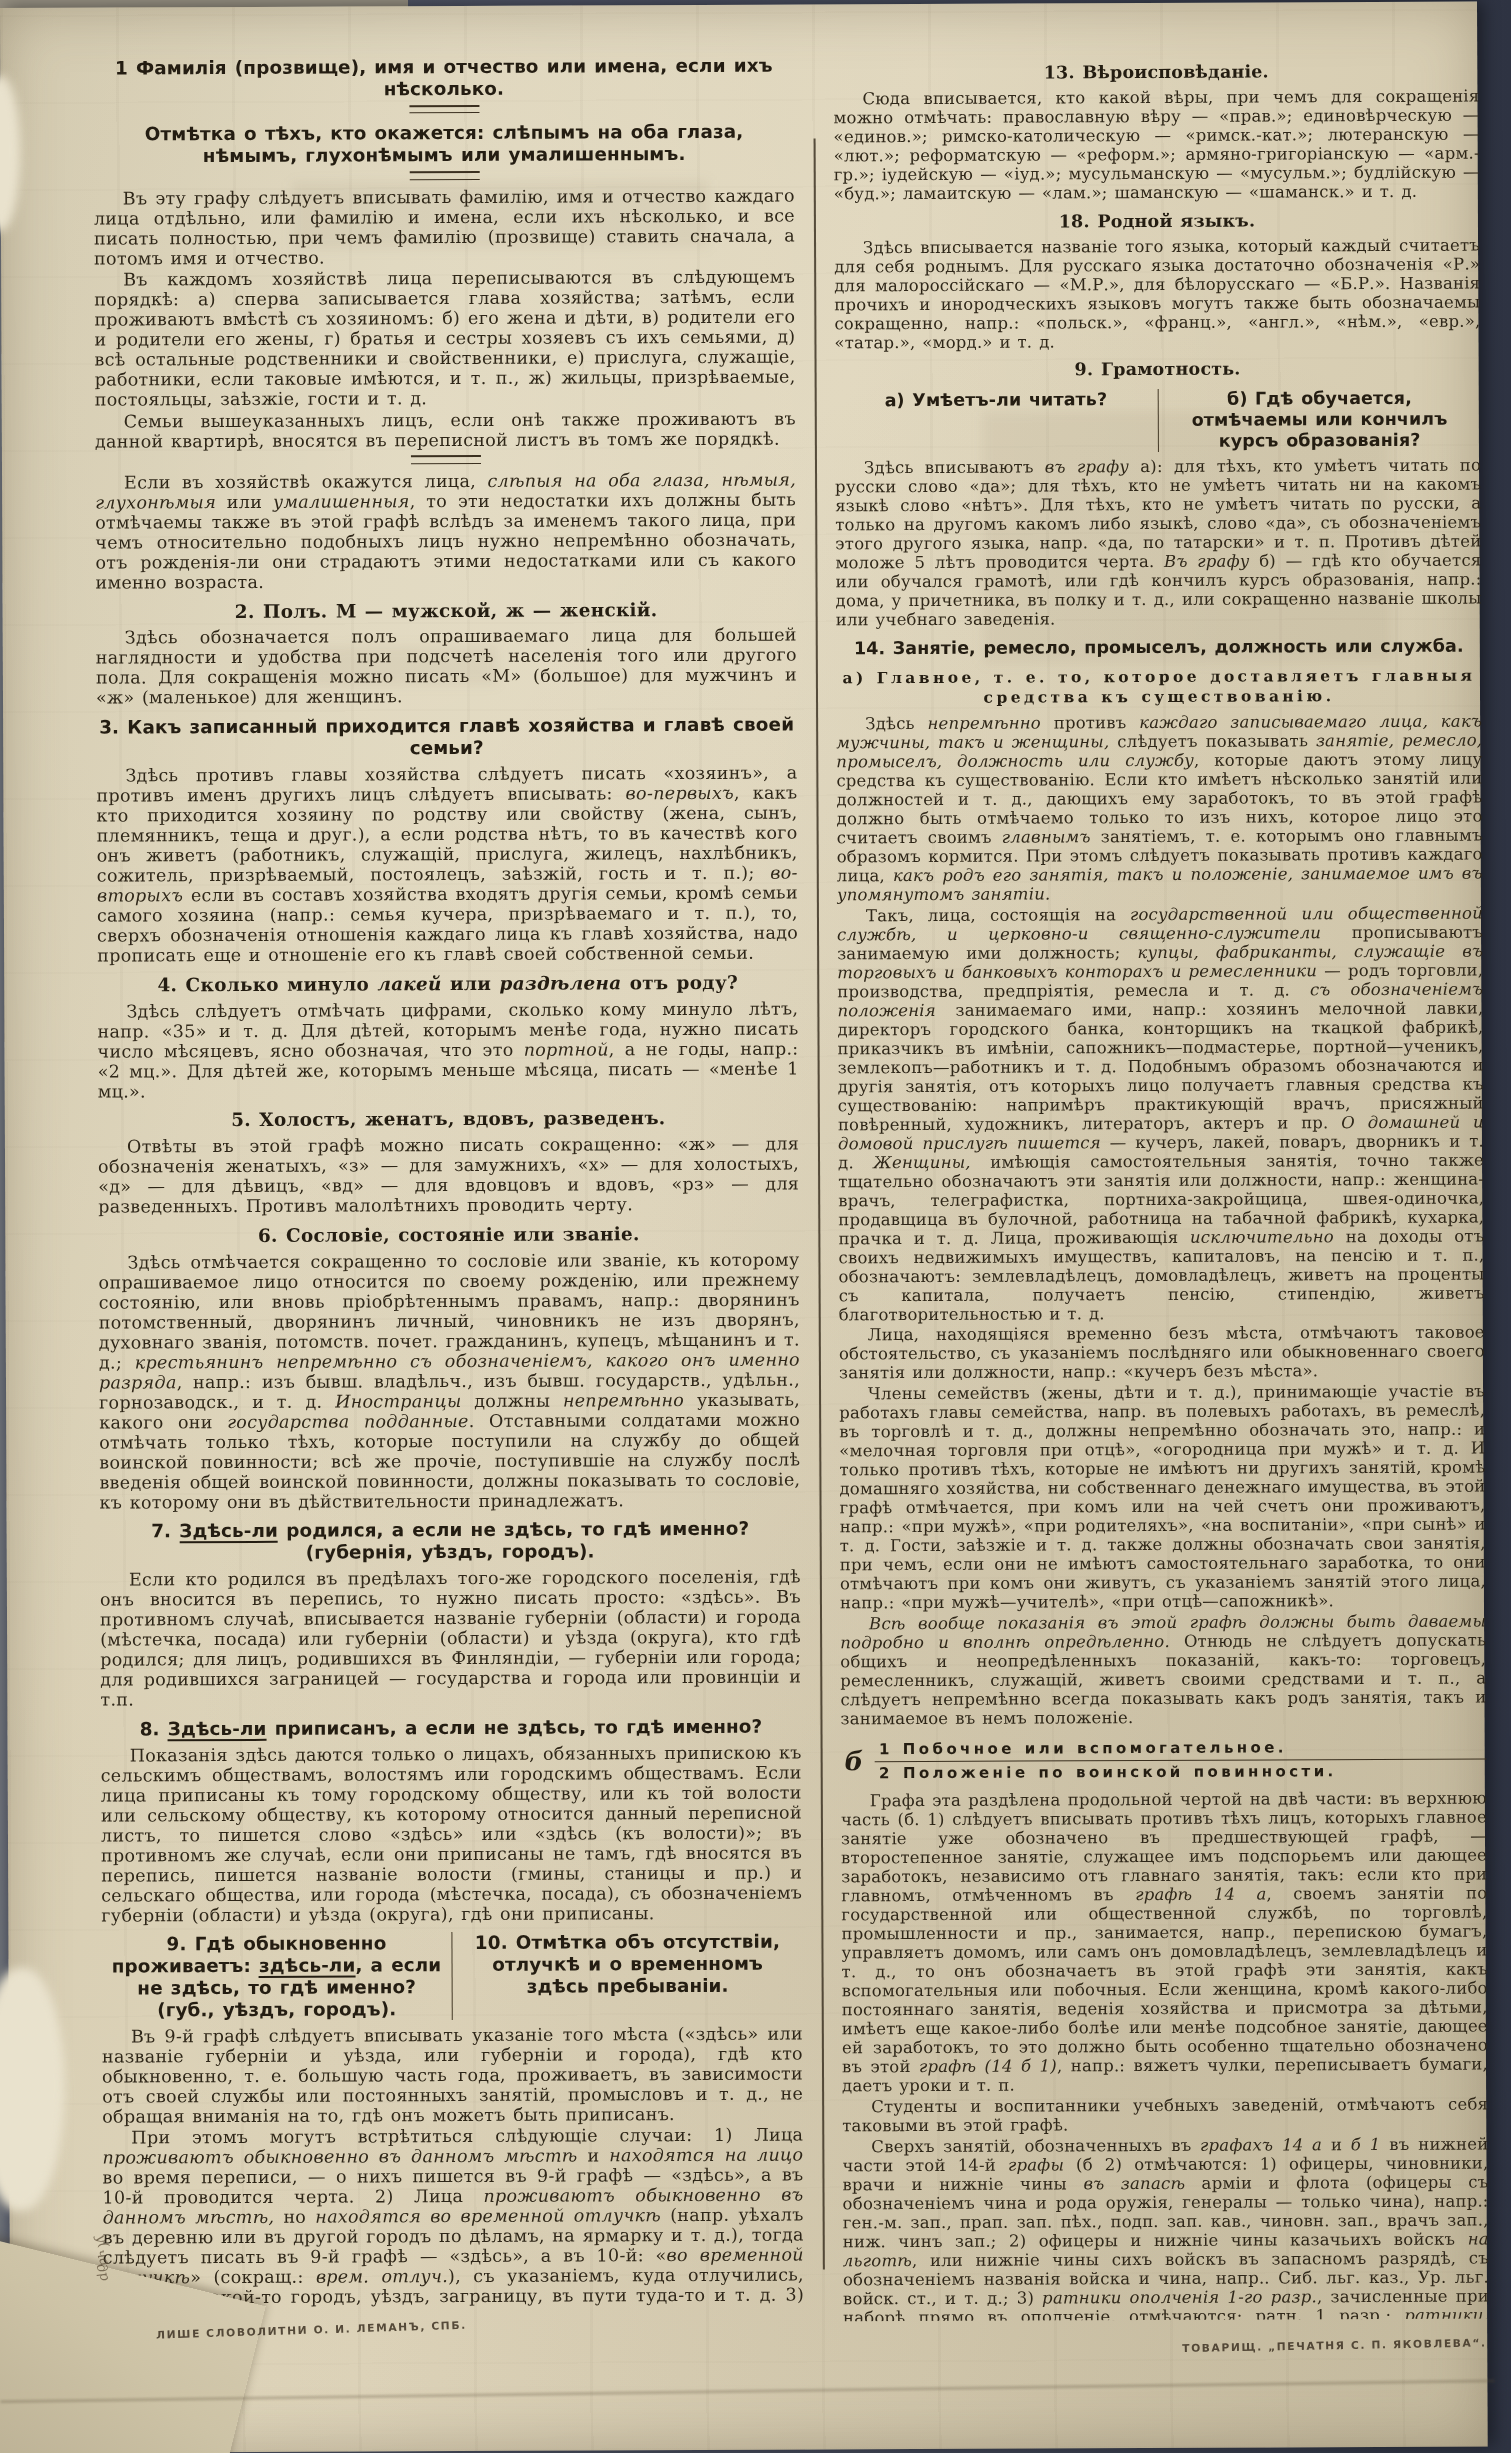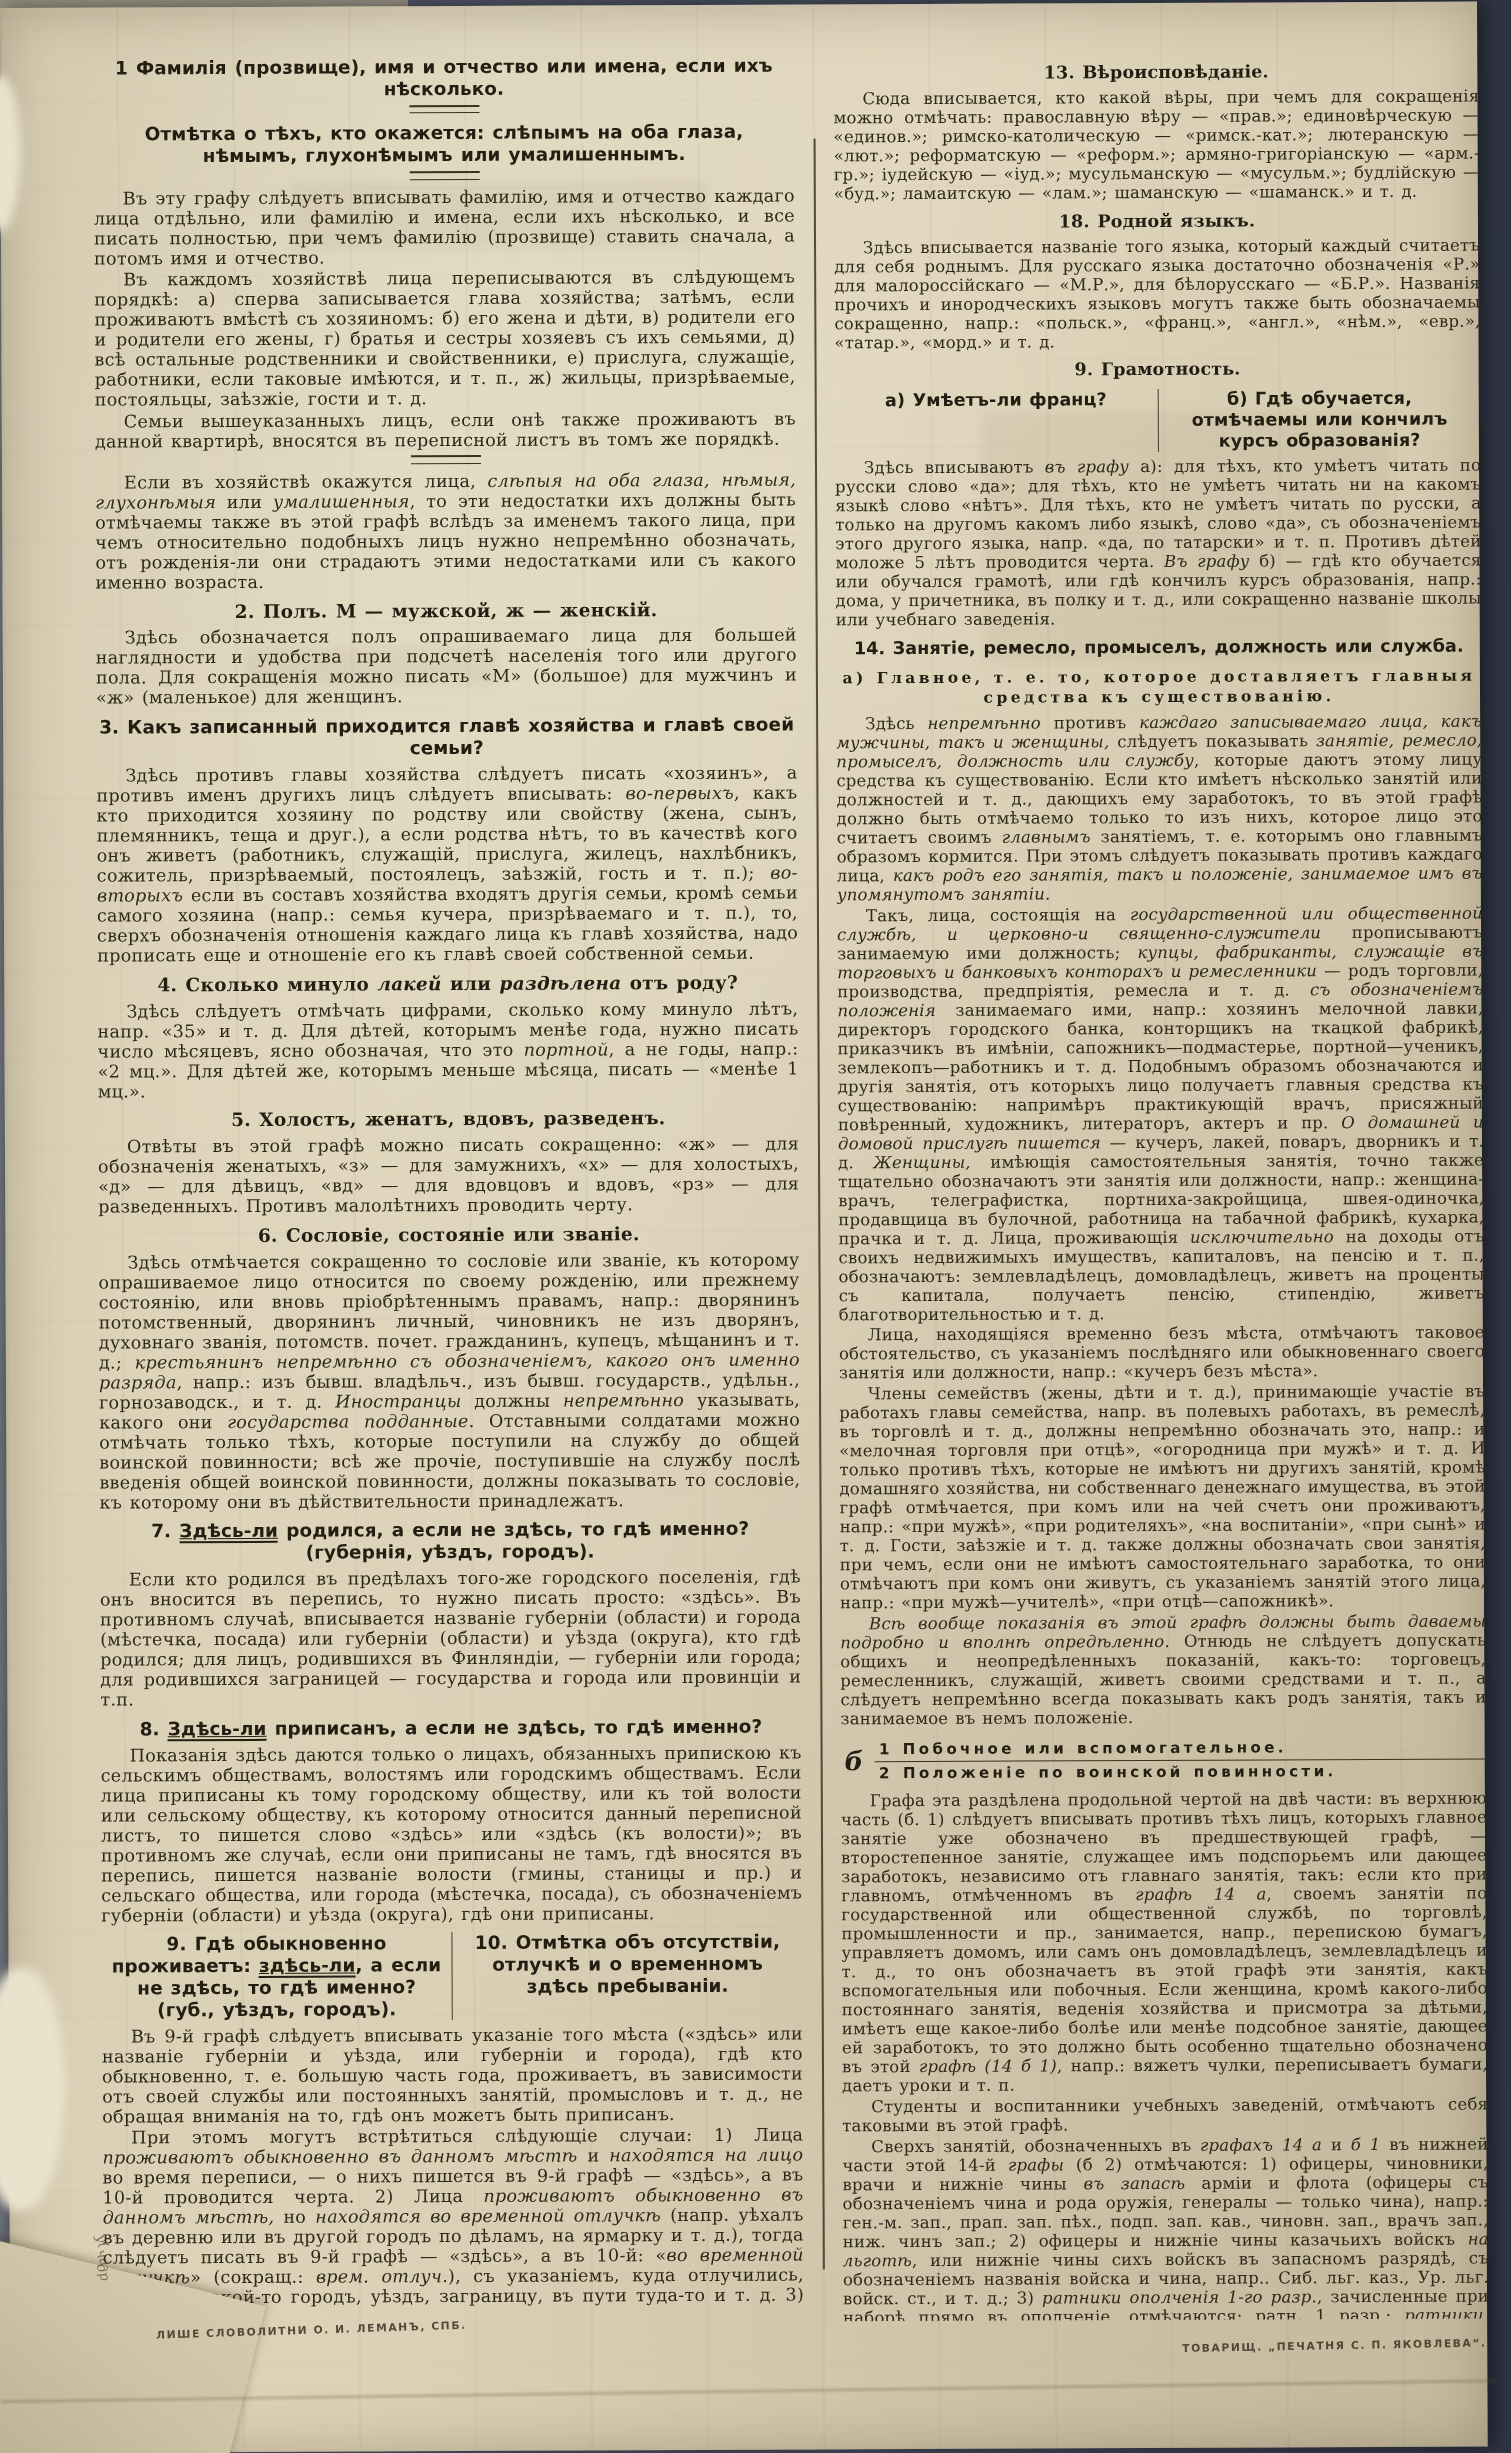--- a/index.html
+++ b/index.html
@@ -34,21 +34,21 @@
   }
   .crease{position:absolute;left:-9.7px;top:2385px;width:1494px;height:2.9px;
     background:rgba(90,78,56,.28);transform:rotate(-0.55deg);filter:blur(1px);}
   .top-sliver{position:absolute;left:0;top:0;width:408px;height:8.7px;background:#948e80;}
   
   .col{position:absolute;color:#2f2719;text-align:justify;overflow:hidden;}
   .col-left{left:93px;top:41px;width:701px;height:2261px;font-size:17.5px;line-height:20px;letter-spacing:0.3px;word-spacing:1.6px;}
   .col-right{left:833px;top:50px;width:646px;height:2267px;font-size:16.5px;line-height:19px;letter-spacing:0.2px;word-spacing:1.4px;}
   .para{margin:0 0 1.9px 0;text-indent:29px;}
   .it{font-style:italic;}
-  .un{border-bottom:2.9px double currentColor;text-decoration:underline;}
+  .un{border-bottom:2.9px double currentColor;}
   .h{text-align:center;font-weight:bold;color:#241d12;margin:8.7px 0 4.9px 0;text-indent:0;}
   .hser{font-family:"DejaVu Serif", serif;}
   .hsans{font-family:"DejaVu Sans", sans-serif;letter-spacing:0.1px;}
   .col-left .h{font-size:18.4px;line-height:22px;}
   .col-right .h{font-size:17.5px;line-height:21.3px;}
   .hspaced{font-family:"DejaVu Serif", serif;letter-spacing:3.4px;font-size:15.5px !important;line-height:20.4px !important;}
   .rule-sm{width:70px;height:5.8px;border-top:2.9px solid #3a2f1f;border-bottom:1.9px solid #3a2f1f;margin:4.9px auto 6.8px auto;}
   .split{display:flex;margin:7.8px 0 4.9px 0;}
   .split .cell{flex:1;margin:0;padding:0 7.8px;}
   .split .cell + .cell{border-left:1.9px solid #433826;}
@@ -114,21 +114,21 @@
         <p class="para"><span>Въ 9-й графѣ слѣдуетъ вписывать указаніе того мѣста («здѣсь» или названіе губерніи и уѣзда, или губерніи и города), гдѣ кто обыкновенно, т. е. большую часть года, проживаетъ, въ зависимости отъ своей службы или постоянныхъ занятій, промысловъ и т. д., не обращая вниманія на то, гдѣ онъ можетъ быть приписанъ.</span></p>
         <p class="para"><span>При этомъ могутъ встрѣтиться слѣдующіе случаи: 1) Лица </span><span class="it">проживаютъ обыкновенно въ данномъ мѣстѣ</span><span> и </span><span class="it">находятся на лицо</span><span> во время переписи, — о нихъ пишется въ 9-й графѣ — «здѣсь», а въ 10-й проводится черта. 2) Лица </span><span class="it">проживаютъ обыкновенно въ данномъ мѣстѣ,</span><span> но </span><span class="it">находятся во временной отлучкѣ</span><span> (напр. уѣхалъ въ деревню или въ другой городъ по дѣламъ, на ярмарку и т. д.), тогда слѣдуетъ писать въ 9-й графѣ — «здѣсь», а въ 10-й: «</span><span class="it">во временной отлучкѣ</span><span>» (сокращ.: </span><span class="it">врем. отлуч.</span><span>), съ указаніемъ, куда отлучились, напр., въ такой-то городъ, уѣздъ, заграницу, въ пути туда-то и т. д. 3) </span><span class="it">Лица не живутъ обыкновенно въ данномъ мѣстѣ, а прибыли сюда только на короткое время</span></p>
       </div>
     <div class="col col-right">
         <div class="h hser"><span>13. Вѣроисповѣданіе.</span></div>
         <p class="para"><span>Сюда вписывается, кто какой вѣры, при чемъ для сокращенія можно отмѣчать: православную вѣру — «прав.»; единовѣрческую — «единов.»; римско-католическую — «римск.-кат.»; лютеранскую — «лют.»; реформатскую — «реформ.»; армяно-григоріанскую — «арм.-гр.»; іудейскую — «іуд.»; мусульманскую — «мусульм.»; будлійскую — «буд.»; ламаитскую — «лам.»; шаманскую — «шаманск.» и т. д.</span></p>
         <div class="h hser"><span>18. Родной языкъ.</span></div>
         <p class="para"><span>Здѣсь вписывается названіе того языка, который каждый считаетъ для себя роднымъ. Для русскаго языка достаточно обозначенія «Р.» для малороссійскаго — «М.Р.», для бѣлорусскаго — «Б.Р.». Названія прочихъ и инородческихъ языковъ могутъ также быть обозначаемы сокращенно, напр.: «польск.», «франц.», «англ.», «нѣм.», «евр.», «татар.», «морд.» и т. д.</span></p>
         <div class="h hser"><span>9. Грамотность.</span></div>
         <div class="split">
-          <div class="cell h hsans"><span>а) Умѣетъ-ли франц?</span></div>
+          <div class="cell h hsans"><span>а) Умѣетъ-ли читать?</span></div>
           <div class="cell h hsans"><span>б) Гдѣ обучается, отмѣчаемы или кончилъ курсъ образованія?</span></div>
         </div>
         <p class="para"><span>Здѣсь вписываютъ </span><span class="it">въ графу</span><span> а): для тѣхъ, кто умѣетъ читать по русски слово «да»; для тѣхъ, кто не умѣетъ читать ни на какомъ языкѣ слово «нѣтъ». Для тѣхъ, кто не умѣетъ читать по русски, а только на другомъ какомъ либо языкѣ, слово «да», съ обозначеніемъ этого другого языка, напр. «да, по татарски» и т. п. Противъ дѣтей моложе 5 лѣтъ проводится черта. </span><span class="it">Въ графу</span><span> б) — гдѣ кто обучается или обучался грамотѣ, или гдѣ кончилъ курсъ образованія, напр.: дома, у причетника, въ полку и т. д., или сокращенно названіе школы или учебнаго заведенія.</span></p>
         <div class="h hsans"><span>14. Занятіе, ремесло, промыселъ, должность или служба.</span></div>
         <div class="h hser hspaced"><span>а) Главное, т. е. то, которое доставляетъ главныя средства къ существованію.</span></div>
         <p class="para"><span>Здѣсь </span><span class="it">непремѣнно</span><span> противъ </span><span class="it">каждаго записываемаго лица, какъ мужчины, такъ и женщины,</span><span> слѣдуетъ показывать </span><span class="it">занятіе, ремесло, промыселъ, должность или службу</span><span>, которые даютъ этому лицу средства къ существованію. Если кто имѣетъ нѣсколько занятій или должностей и т. д., дающихъ ему заработокъ, то въ этой графѣ должно быть отмѣчаемо только то изъ нихъ, которое лицо это считаетъ своимъ </span><span class="it">главнымъ</span><span> занятіемъ, т. е. которымъ оно главнымъ образомъ кормится. При этомъ слѣдуетъ показывать противъ каждаго лица, </span><span class="it">какъ родъ его занятія, такъ и положеніе, занимаемое имъ въ упомянутомъ занятіи.</span></p>
         <p class="para"><span>Такъ, лица, состоящія на </span><span class="it">государственной или общественной службѣ, и церковно-и священно-служители</span><span> прописываютъ занимаемую ими должность; </span><span class="it">купцы, фабриканты, служащіе въ торговыхъ и банковыхъ конторахъ и ремесленники</span><span> — родъ торговли, производства, предпріятія, ремесла и т. д. </span><span class="it">съ обозначеніемъ положенія</span><span> занимаемаго ими, напр.: хозяинъ мелочной лавки, директоръ городского банка, конторщикъ на ткацкой фабрикѣ, приказчикъ въ имѣніи, сапожникъ—подмастерье, портной—ученикъ, землекопъ—работникъ и т. д. Подобнымъ образомъ обозначаются и другія занятія, отъ которыхъ лицо получаетъ главныя средства къ существованію: напримѣръ практикующій врачъ, присяжный повѣренный, художникъ, литераторъ, актеръ и пр. </span><span class="it">О домашней и домовой прислугѣ пишется</span><span> — кучеръ, лакей, поваръ, дворникъ и т. д. </span><span class="it">Женщины,</span><span> имѣющія самостоятельныя занятія, точно также тщательно обозначаютъ эти занятія или должности, напр.: женщина-врачъ, телеграфистка, портниха-закройщица, швея-одиночка, продавщица въ булочной, работница на табачной фабрикѣ, кухарка, прачка и т. д. Лица, проживающія </span><span class="it">исключительно</span><span> на доходы отъ своихъ недвижимыхъ имуществъ, капиталовъ, на пенсію и т. п., обозначаютъ: землевладѣлецъ, домовладѣлецъ, живетъ на проценты съ капитала, получаетъ пенсію, стипендію, живетъ благотворительностью и т. д.</span></p>
         <p class="para"><span>Лица, находящіяся временно безъ мѣста, отмѣчаютъ таковое обстоятельство, съ указаніемъ послѣдняго или обыкновеннаго своего занятія или должности, напр.: «кучеръ безъ мѣста».</span></p>
         <p class="para"><span>Члены семействъ (жены, дѣти и т. д.), принимающіе участіе въ работахъ главы семейства, напр. въ полевыхъ работахъ, въ ремеслѣ, въ торговлѣ и т. д., должны непремѣнно обозначать это, напр.: и «мелочная торговля при отцѣ», «огородница при мужѣ» и т. д. И только противъ тѣхъ, которые не имѣютъ ни другихъ занятій, кромѣ домашняго хозяйства, ни собственнаго денежнаго имущества, въ этой графѣ отмѣчается, при комъ или на чей счетъ они проживаютъ, напр.: «при мужѣ», «при родителяхъ», «на воспитаніи», «при сынѣ» и т. д. Гости, заѣзжіе и т. д. также должны обозначать свои занятія, при чемъ, если они не имѣютъ самостоятельнаго заработка, то они отмѣчаютъ при комъ они живутъ, съ указаніемъ занятій этого лица, напр.: «при мужѣ—учителѣ», «при отцѣ—сапожникѣ».</span></p>
         <p class="para"><span class="it">Всѣ вообще показанія въ этой графѣ должны быть даваемы подробно и вполнѣ опредѣленно.</span><span> Отнюдь не слѣдуетъ допускать общихъ и неопредѣленныхъ показаній, какъ-то: торговецъ, ремесленникъ, служащій, живетъ своими средствами и т. п., а слѣдуетъ непремѣнно всегда показывать какъ родъ занятія, такъ и занимаемое въ немъ положеніе.</span></p>

